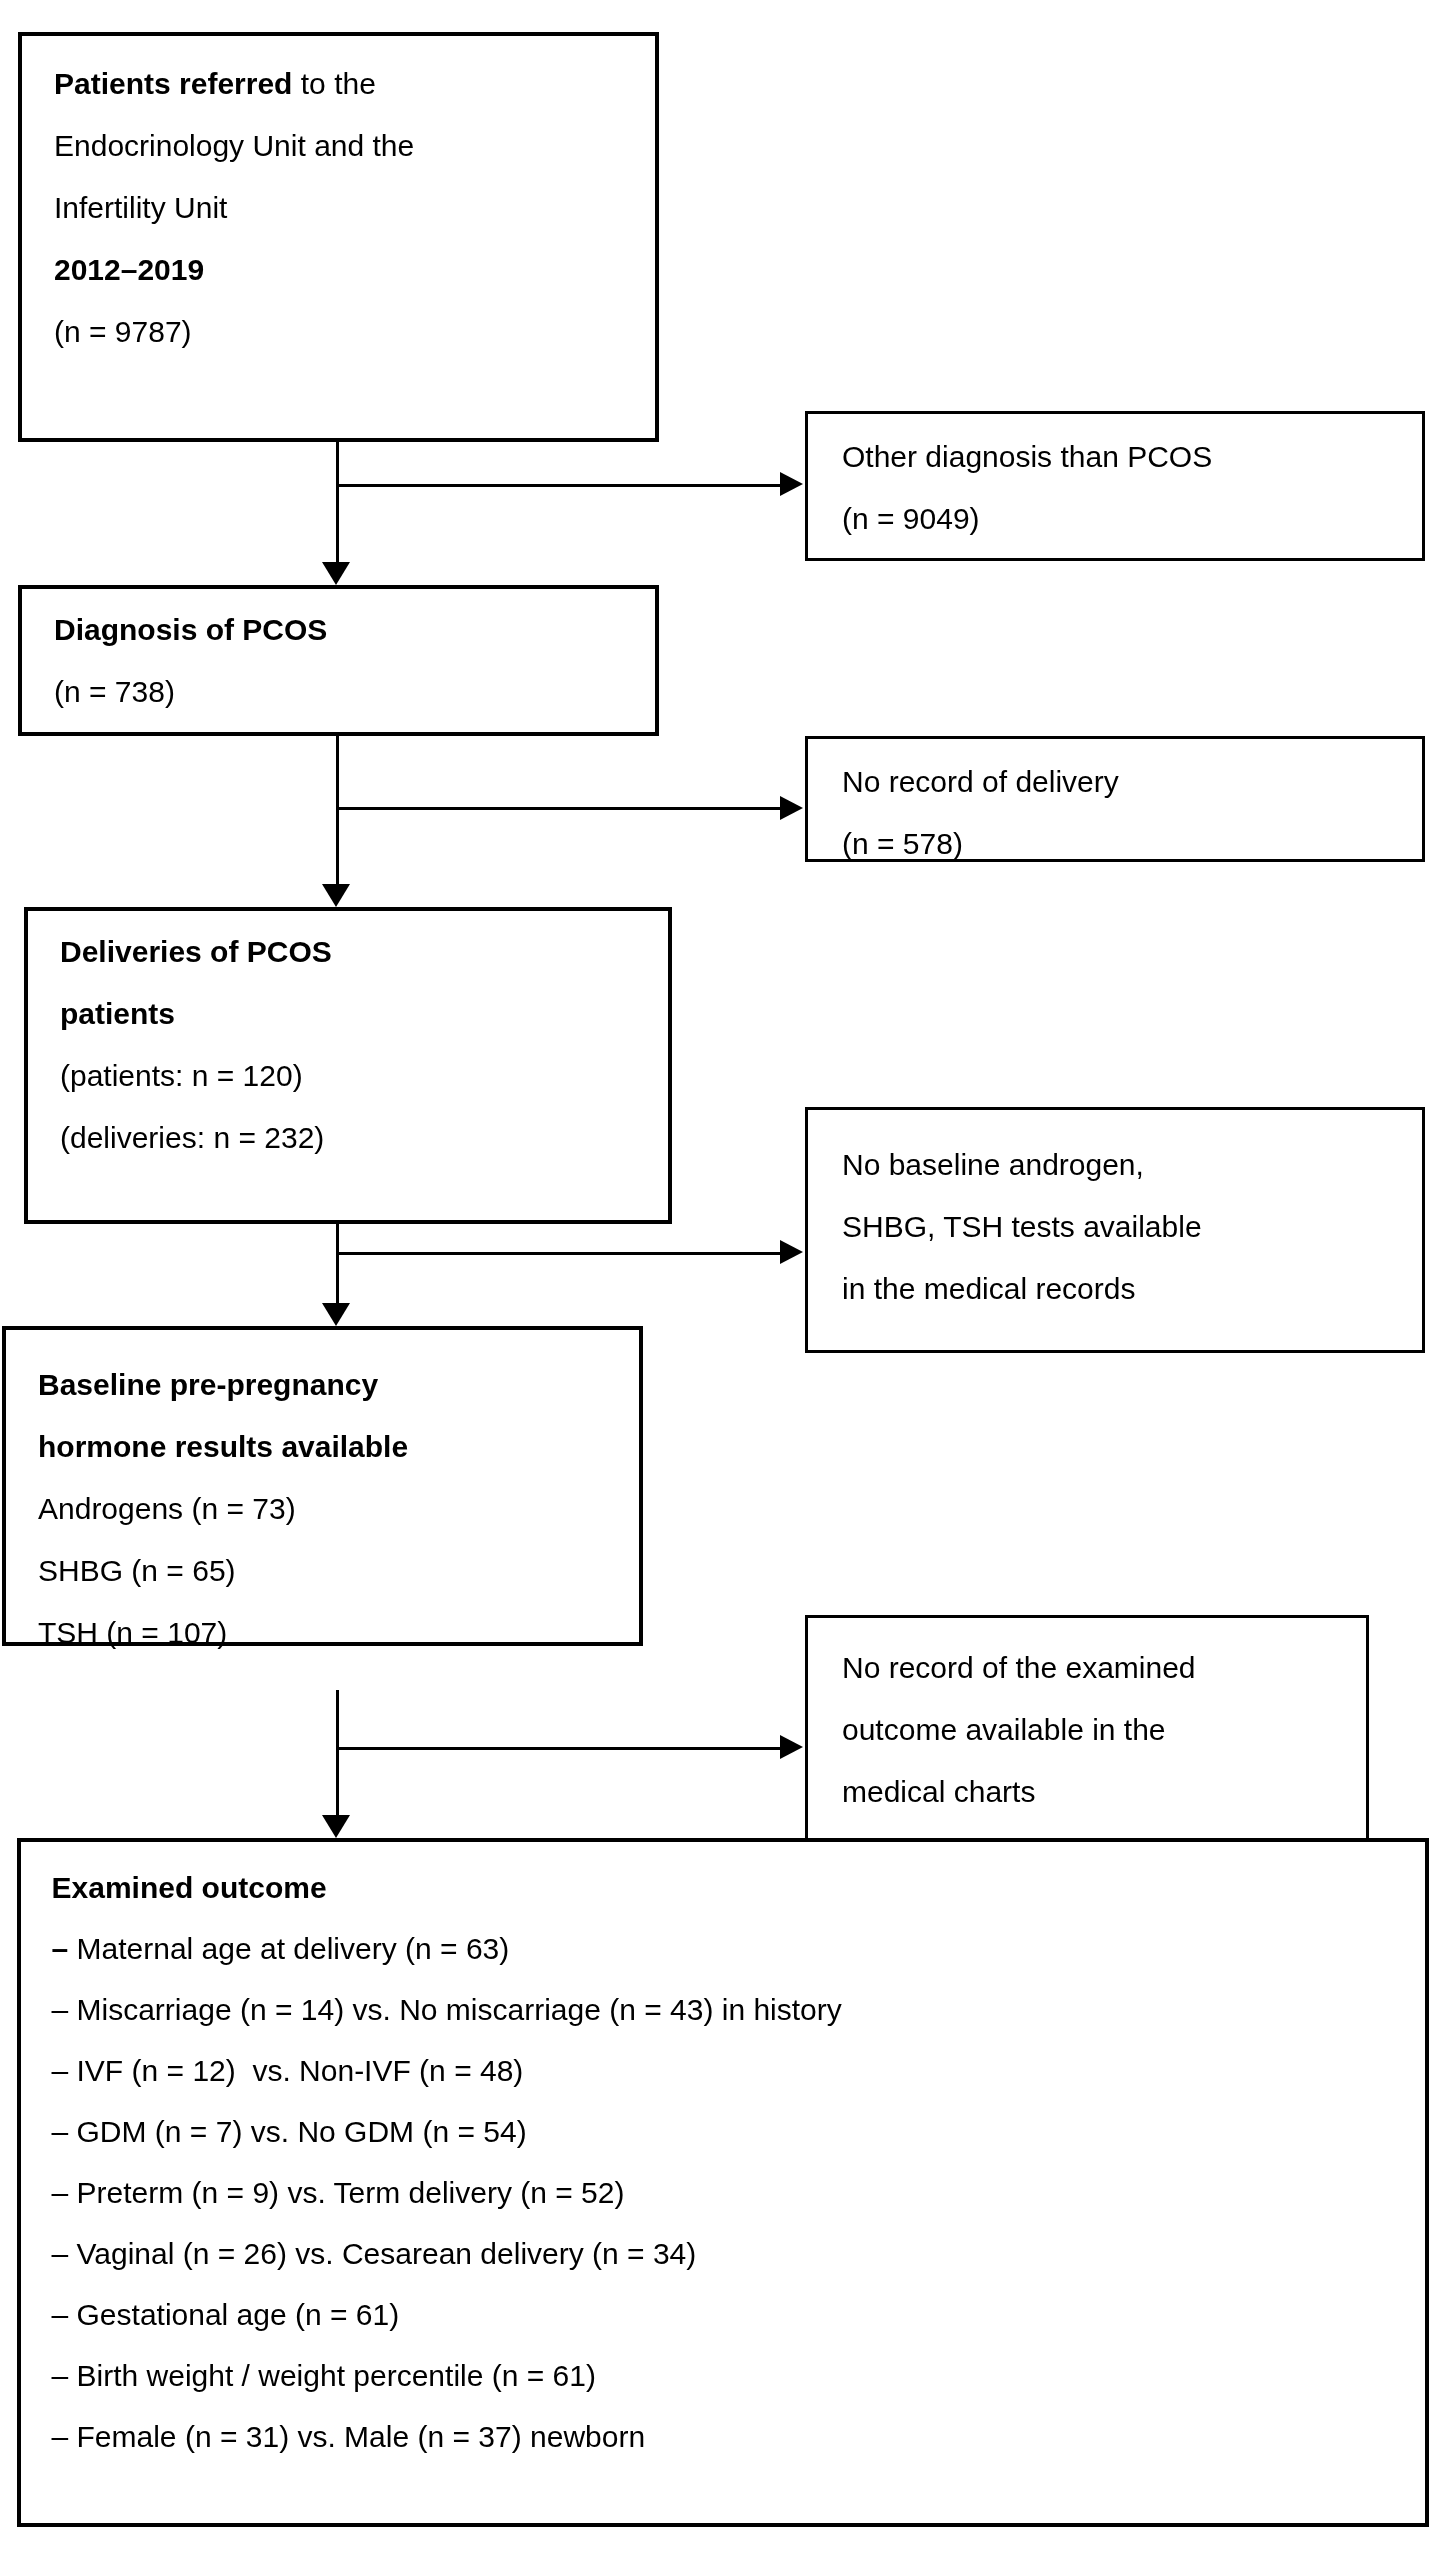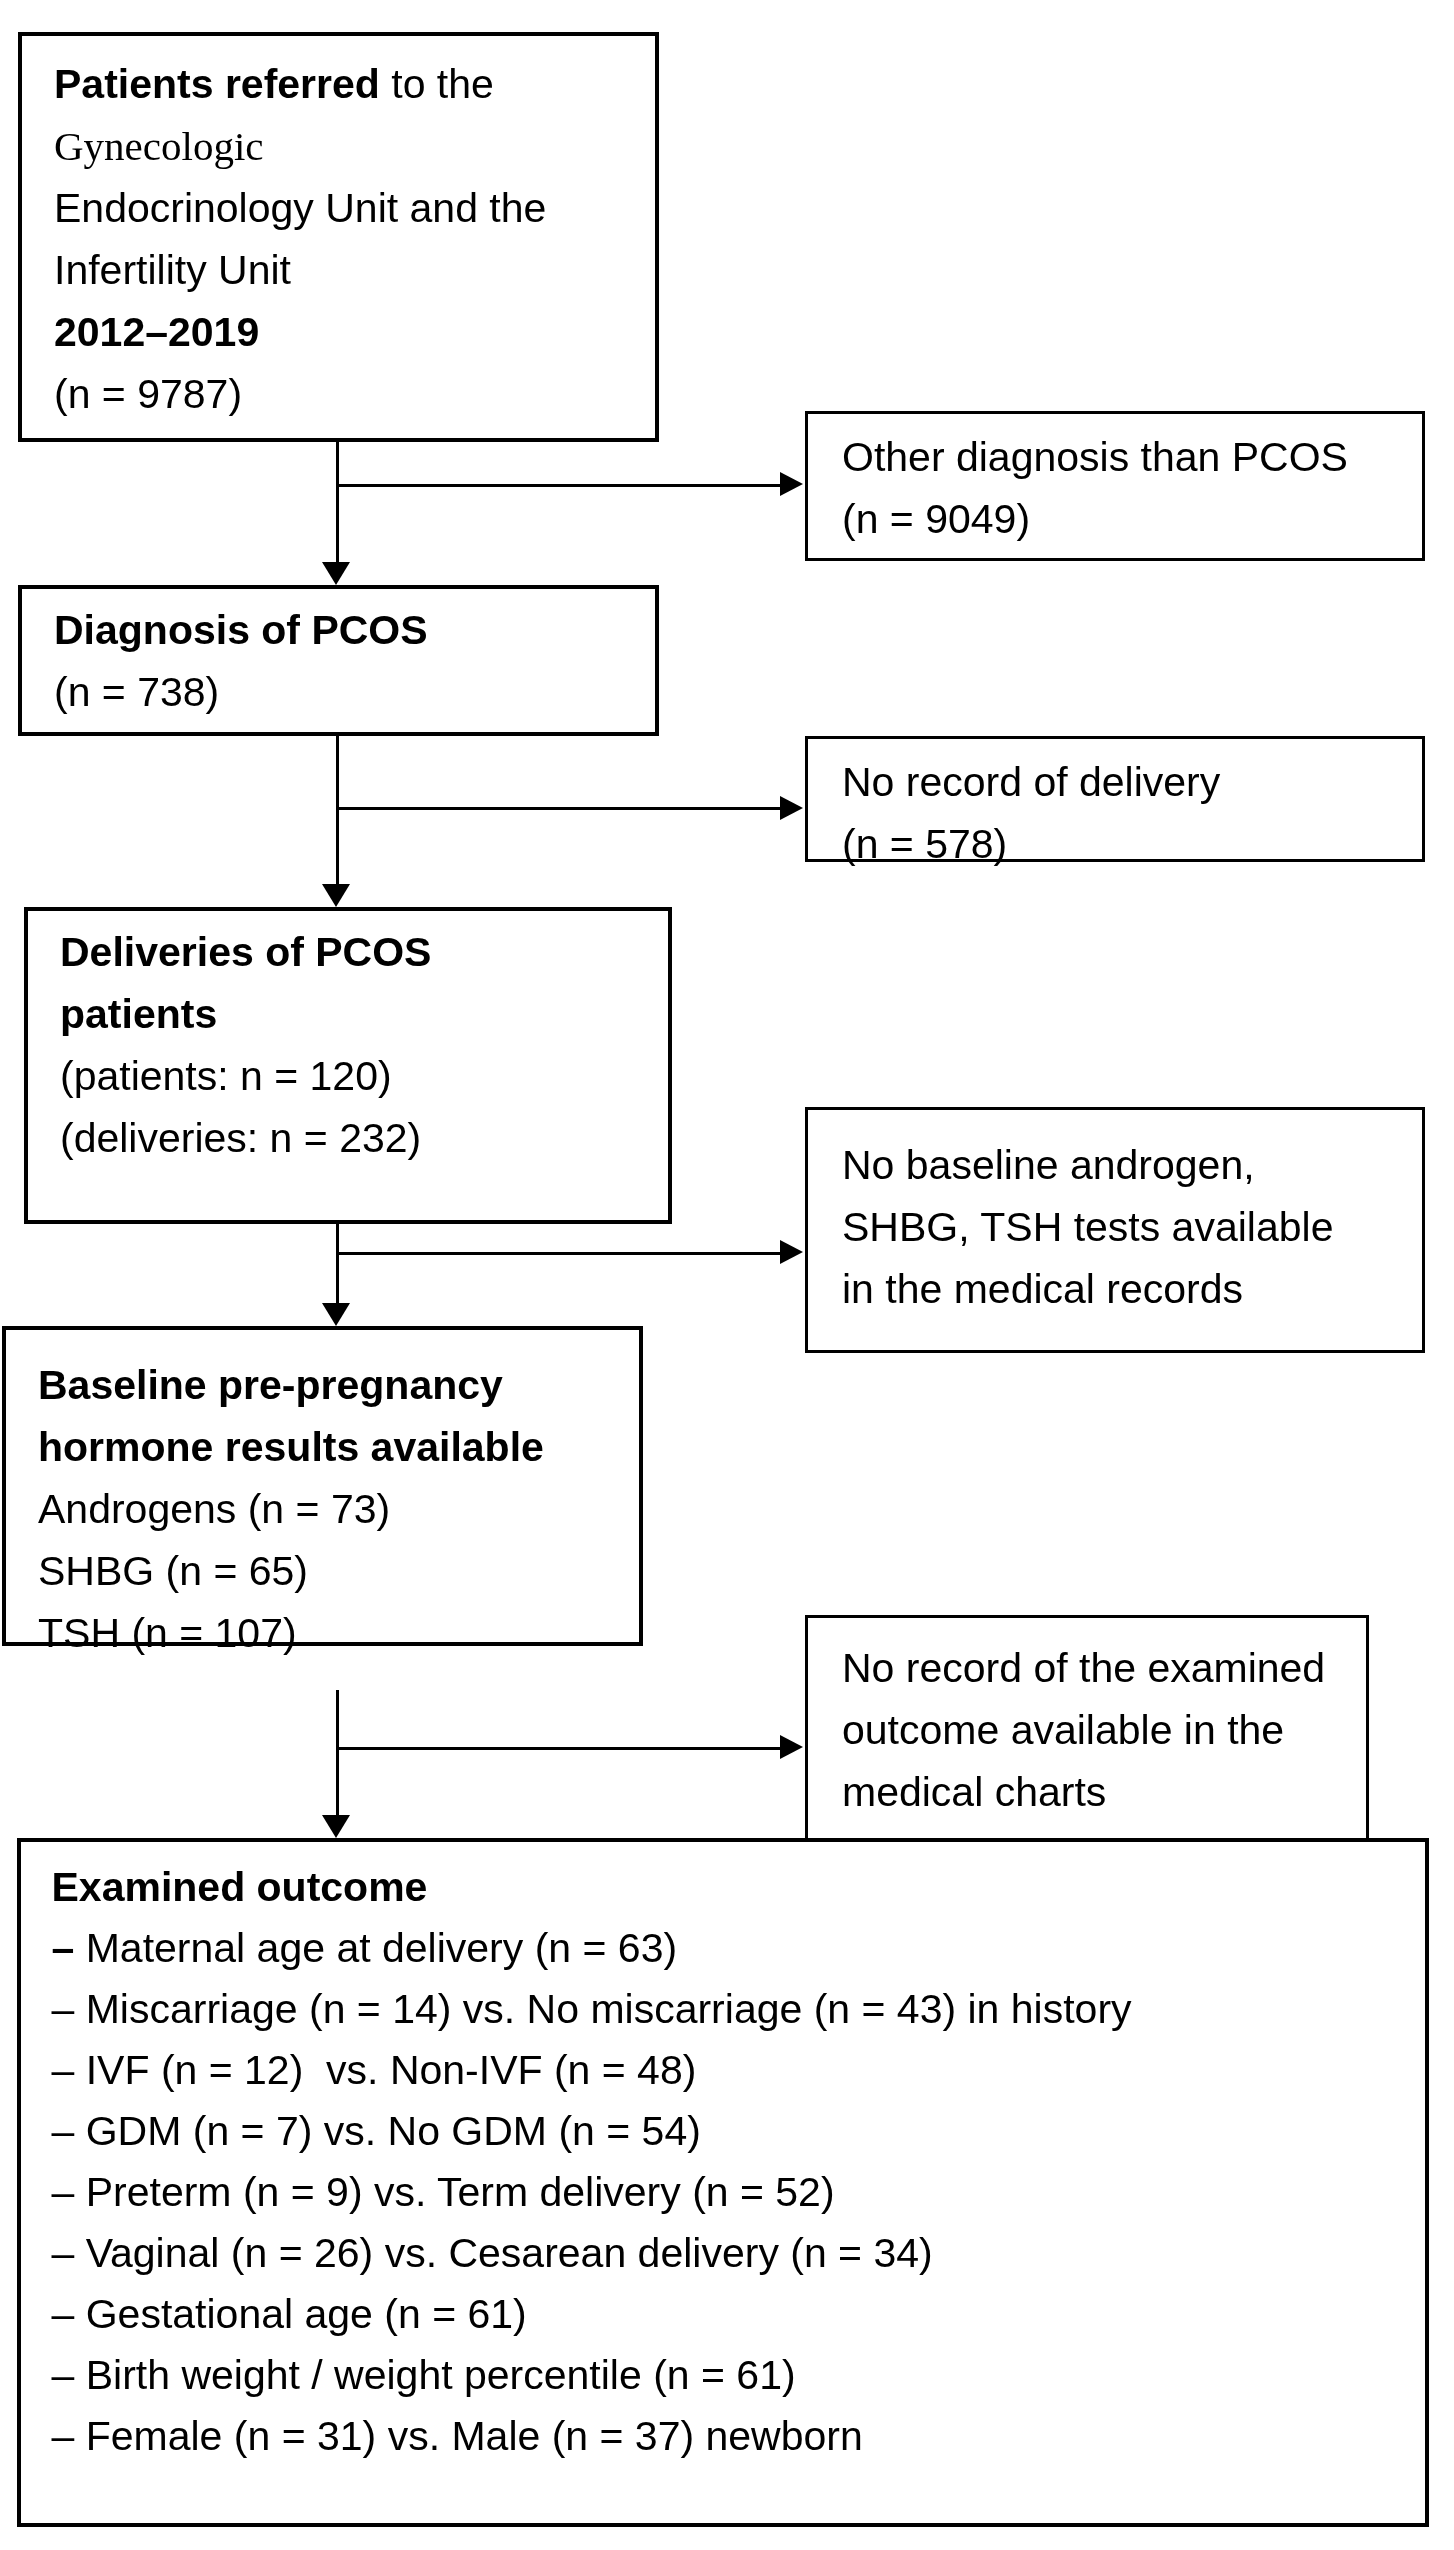--- a/index.html
+++ b/index.html
@@ -16,21 +16,21 @@
     color: #000000;
   }
   .box {
     position: absolute;
     box-sizing: border-box;
     border: 4.2px solid #000000;
     background: #ffffff;
   }
   .box.side { border-width: 3.4px; }
   .ln {
-    font-size: 41px;
+    font-size: 30px;
     line-height: 62px;
     white-space: pre-wrap;
   }
   .b { font-weight: bold; }
   .serif { font-family: "Liberation Serif", serif; }
   .main-pad { padding: 17px 17px 0 32px; }
   .side-pad { padding: 12px 17px 0 34px; }
   .outcome-pad { padding: 15.3px 17px 0 30.5px; }
   .outcome-pad .ln { line-height: 61px; }
   .vline {
@@ -60,21 +60,20 @@
     border-left: 23px solid #000000;
   }
 </style>
 </head>
 <body>
 
 <div class="canvas">
 
   <div class="box main-pad" style="left:18px; top:32px; width:641px; height:410px;">
     <div class="ln"><span class="b">Patients referred</span><span> to the</span></div>
-    <div class="ln serif">Gynecologic</div>
     <div class="ln">Endocrinology Unit and the</div>
     <div class="ln">Infertility Unit</div>
     <div class="ln b">2012–2019</div>
     <div class="ln">(n = 9787)</div>
   </div>
 
   <div class="box side side-pad" style="left:805px; top:411px; width:620px; height:150px;">
     <div class="ln">Other diagnosis than PCOS</div>
     <div class="ln">(n = 9049)</div>
   </div>

